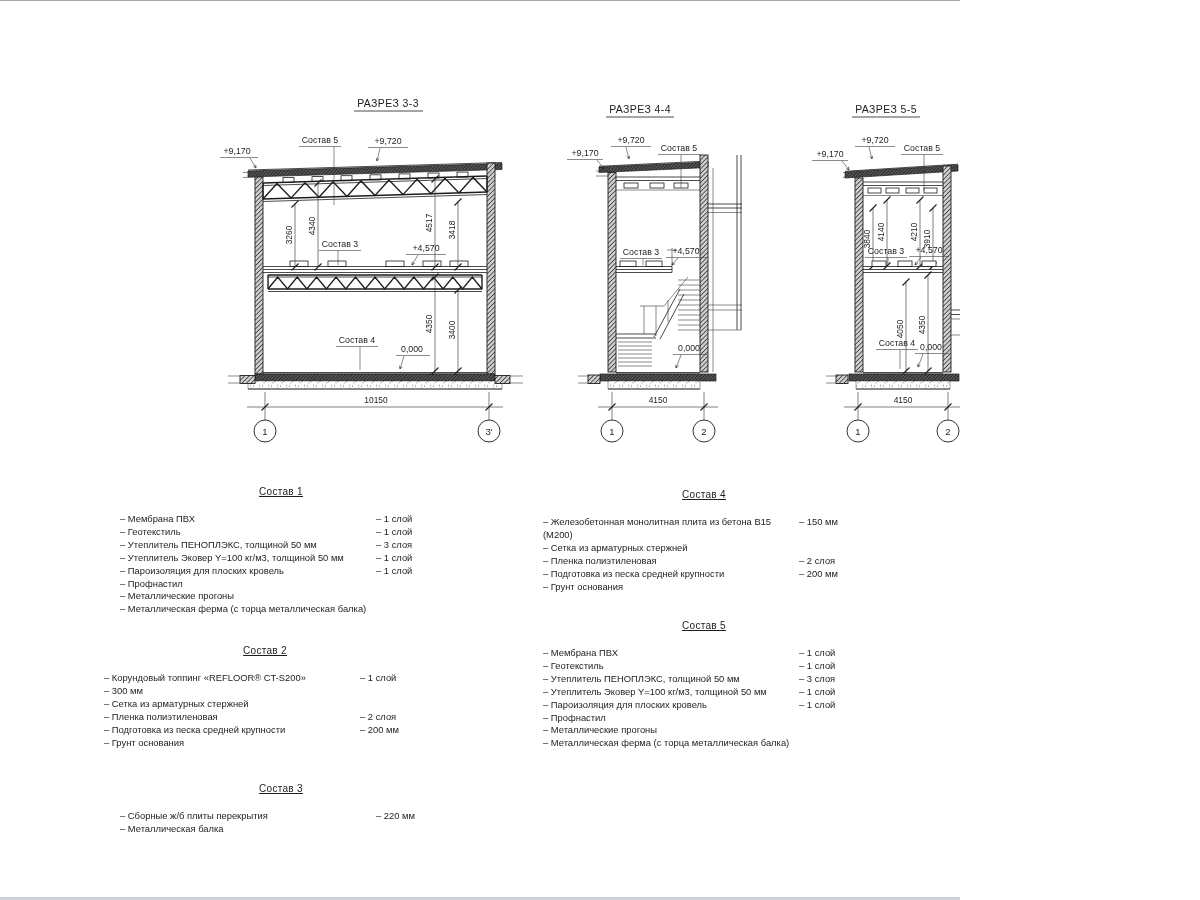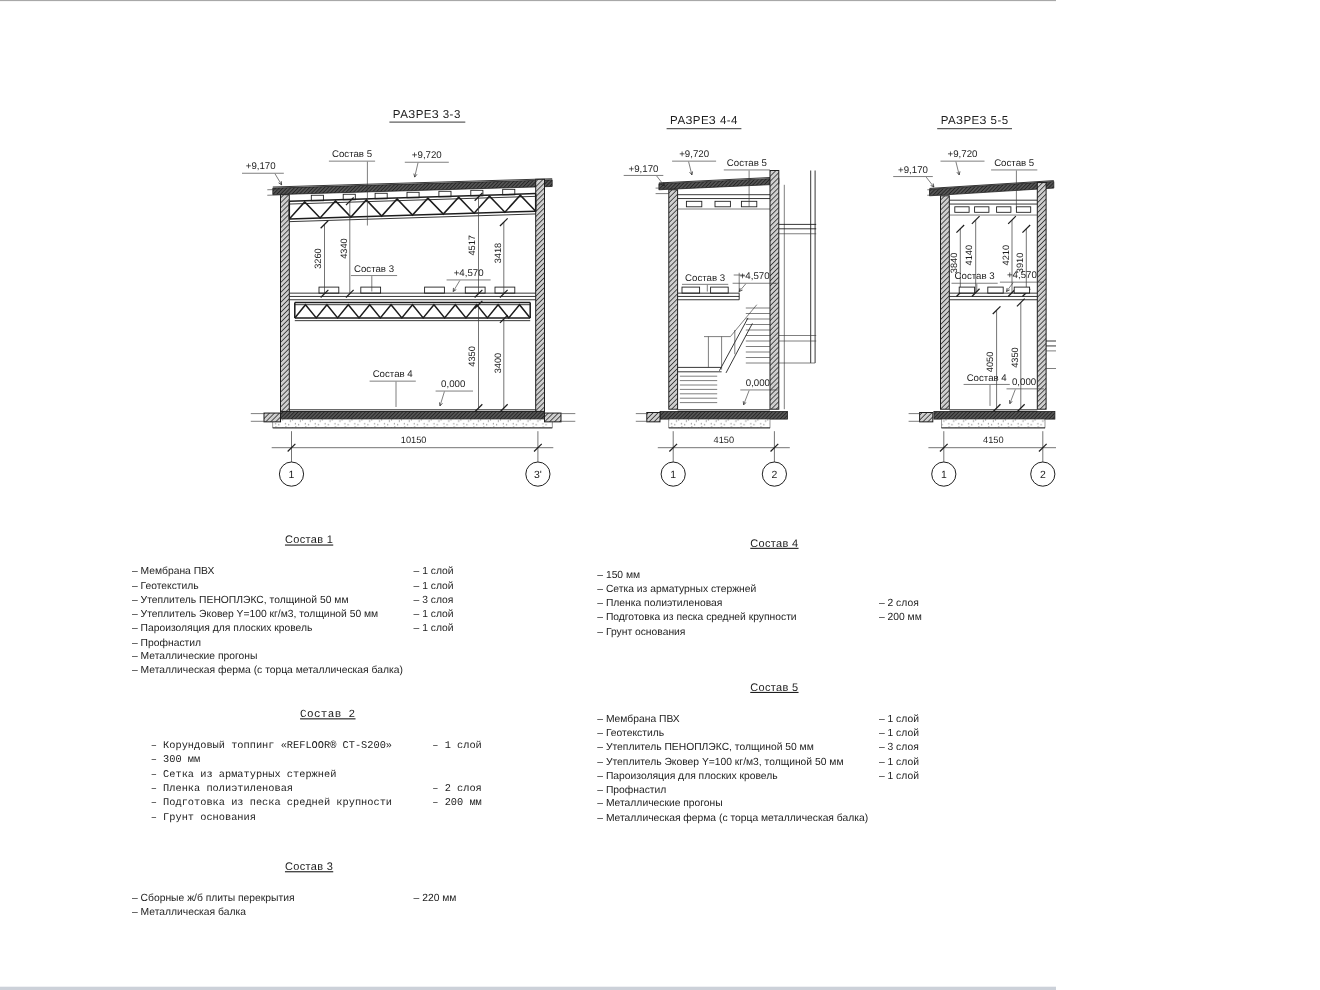--- a/index.html
+++ b/index.html
@@ -472,21 +472,21 @@
           <span class="nm">– Металлические прогоны</span>
           <span class="qt"></span>
         </div>
         <div class="comp-row">
           <span class="nm">– Металлическая ферма (с торца металлическая балка)</span>
           <span class="qt"></span>
         </div>
       </div>
   </div>
 
-  <div class="comp" style="left:137px;top:645px;font-family:Liberation Mono, monospace;">
+  <div class="comp" style="left:104px;top:645px;">
     <div class="comp-title">Состав 2</div>
     <div>
 
     <div class="comp-row">
           <span class="nm">– Корундовый топпинг «REFLOOR® CT-S200»</span>
           <span class="qt">– 1 слой</span>
         </div>
         <div class="comp-row">
           <span class="qt">– 300 мм</span>
         </div>
@@ -522,20 +522,21 @@
           <span class="qt"></span>
         </div>
       </div>
   </div>
 
   <div class="comp" style="left:543px;top:489px;">
     <div class="comp-title">Состав 4</div>
     <div>
 
     <div class="comp-row">
+          <span class="nm">– Железобетонная монолитная плита из бетона В15 (М200)</span>
           <span class="qt">– 150 мм</span>
         </div>
         <div class="comp-row">
           <span class="nm">– Сетка из арматурных стержней</span>
           <span class="qt"></span>
         </div>
         <div class="comp-row">
           <span class="nm">– Пленка полиэтиленовая</span>
           <span class="qt">– 2 слоя</span>
         </div>

